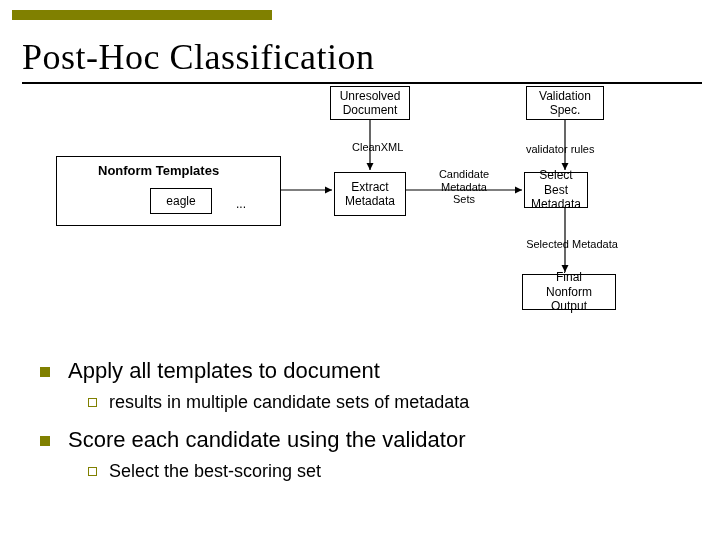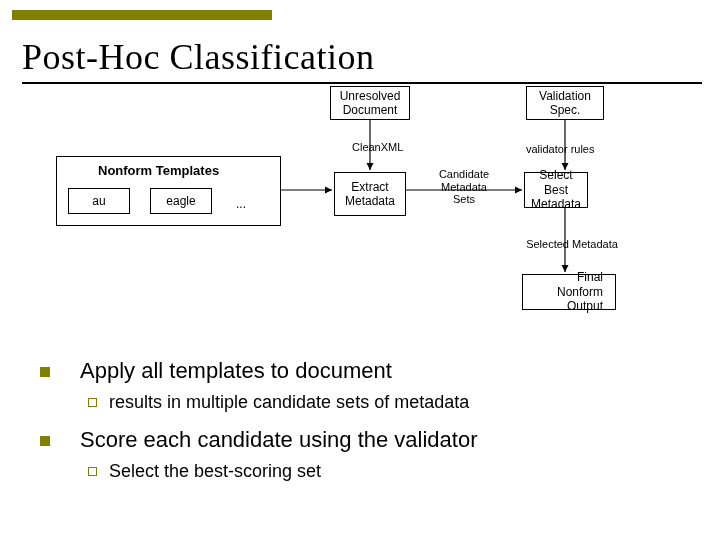--- a/index.html
+++ b/index.html
@@ -76,21 +76,21 @@
   }
   .bullets {
     position: absolute;
     top: 358px;
     left: 40px;
     width: 640px;
   }
   .b1 {
     display: flex;
     align-items: flex-start;
-    gap: 30px;
+    gap: 18px;
     margin-bottom: 8px;
   }
   .b1 .sq {
     width: 10px; height: 10px;
     background: #808000;
     margin-top: 9px;
     flex-shrink: 0;
   }
   .b1 .txt {
     font-size: 22px;
@@ -120,21 +120,20 @@
 
 <div class="accent-bar"></div>
 
 <div class="title">Post-Hoc Classification</div>
 <div class="title-underline"></div>
 
 <div class="diagram">
 
   <div class="outer-group" style="left:0px; top:70px; width:225px; height:70px;"></div>
   <div class="label" style="left:42px; top:78px; font-size:13px; white-space:pre;font-weight:bold;">Nonform Templates</div>
-  <div class="box" style="left:12px; top:102px; width:62px; height:26px;">au</div>
   <div class="box" style="left:94px; top:102px; width:62px; height:26px;">eagle</div>
   <div class="label" style="left:180px; top:112px; font-size:12px;">...</div>
 
   <div class="box" style="left:274px; top:0px; width:80px; height:34px; white-space:pre-line;">Unresolved
 Document</div>
 
   <div class="label" style="left:296px; top:55px;">CleanXML</div>
 
   <div class="box" style="left:278px; top:86px; width:72px; height:44px; white-space:pre-line;">Extract
 Metadata</div>
@@ -146,21 +145,21 @@
   <div class="box" style="left:470px; top:0px; width:78px; height:34px; white-space:pre-line;">Validation
 Spec.</div>
 
   <div class="label" style="left:470px; top:57px;">validator rules</div>
 
   <div class="box" style="left:468px; top:86px; width:64px; height:36px; white-space:pre-line;">Select Best
 Metadata</div>
 
   <div class="label" style="left:466px; top:152px; width:100px;">Selected Metadata</div>
 
-  <div class="box" style="left:466px; top:188px; width:94px; height:36px; white-space:pre-line;text-align:right;">Final Nonform
+  <div class="box" style="left:466px; top:188px; width:94px; height:36px; white-space:pre-line;">Final Nonform
 Output</div>
 
   <svg class="arrows">
     <defs>
       <marker id="ah" markerWidth="8" markerHeight="8" refX="6" refY="3" orient="auto">
         <path d="M0,0 L6,3 L0,6 Z" fill="#000"></path>
       </marker>
     </defs>
 
     <line x1="314" y1="34" x2="314" y2="84" stroke="#000" stroke-width="1.2" marker-end="url(#ah)"></line>

